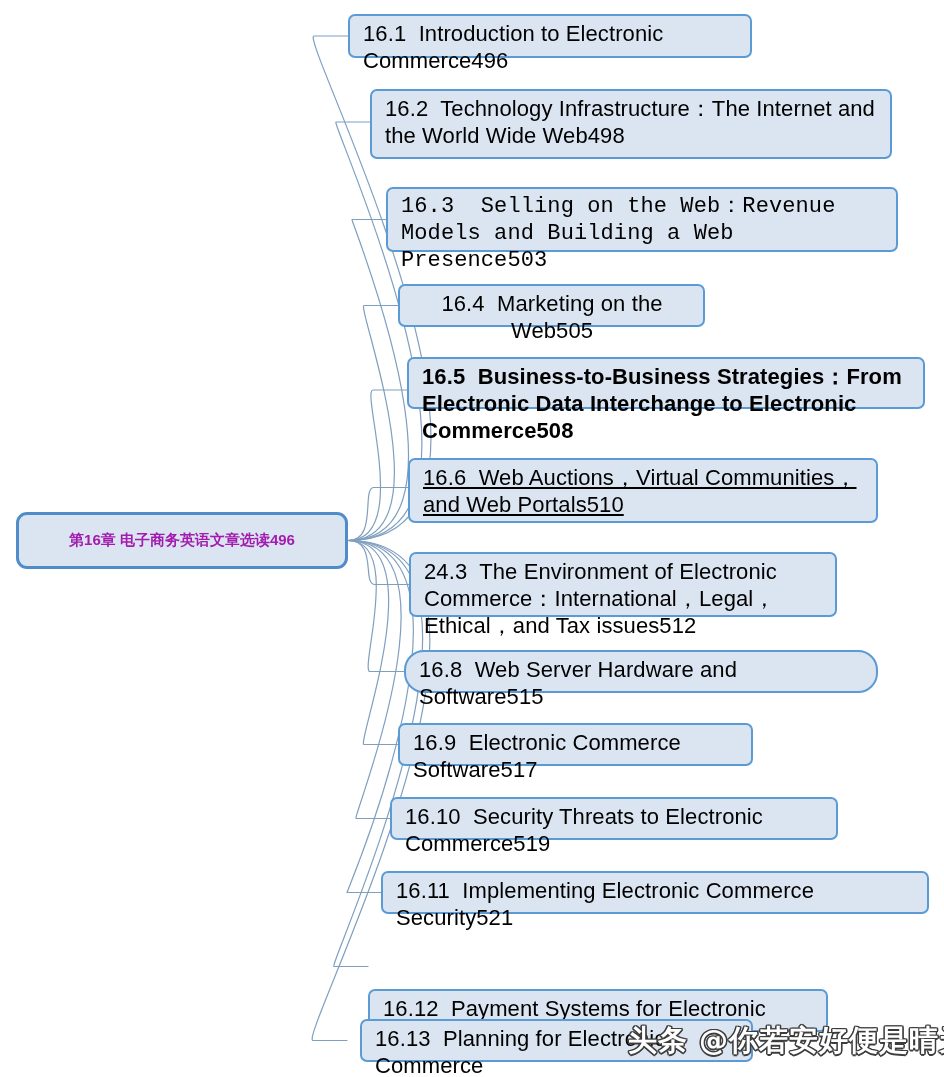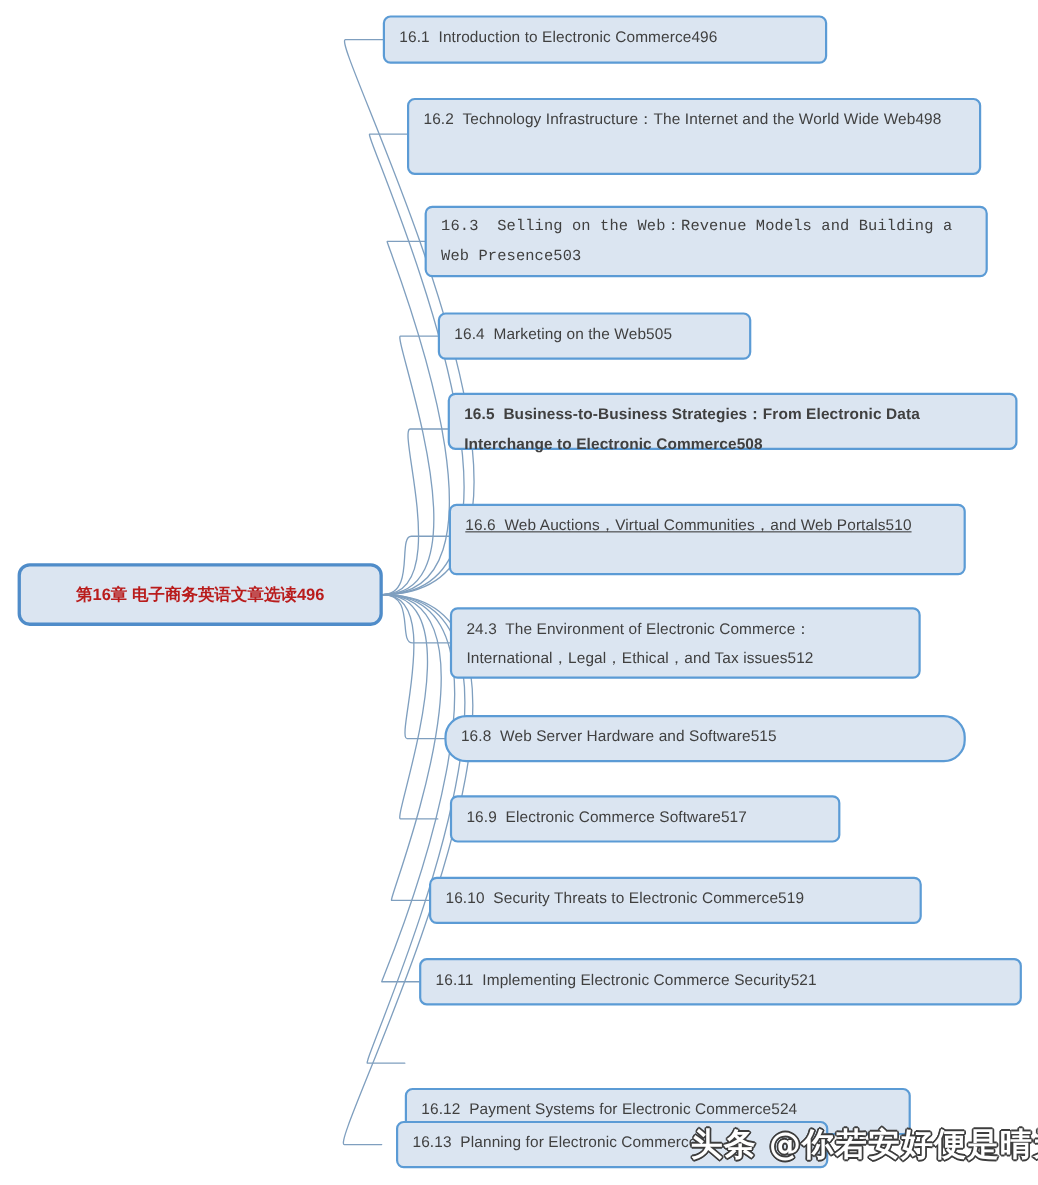--- a/index.html
+++ b/index.html
@@ -24,39 +24,39 @@
     width: 944px;
     height: 1077px;
     pointer-events: none;
   }
   .node {
     position: absolute;
     box-sizing: border-box;
     background: #dbe5f1;
     border: 2px solid #5b9bd5;
     border-radius: 7px;
-    color: #404040;
-    font-size: 14px;
+    color: #000000;
+    font-size: 22px;
     line-height: 27px;
     letter-spacing: 0.1px;
     padding: 4px 12px 4px 13px;
     white-space: pre-wrap;
     z-index: 2;
   }
   #root-node {
     position: absolute;
     box-sizing: border-box;
     left: 16px;
     top: 512px;
     width: 332px;
     height: 57px;
     background: #dbe5f1;
     border: 3px solid #4f8cc9;
     border-radius: 11px;
-    color: #b91c1c;
+    color: #a21caf;
     font-weight: bold;
     font-size: 15px;
     display: flex;
     align-items: center;
     justify-content: center;
     text-align: center;
     z-index: 3;
   }
   #watermark {
     position: absolute;
@@ -96,26 +96,26 @@
       <path d="M 348 540.5 C 526.92 540.5, 327 966.5, 334 966.5 L 368 966.5" fill="none" stroke="#7f9fbf" stroke-width="1.2" stroke-linecap="round"></path>
       <path d="M 348 540.5 C 558 540.5, 295.5 1040.5, 313 1040.5 L 347 1040.5" fill="none" stroke="#7f9fbf" stroke-width="1.2" stroke-linecap="round"></path>
     </svg>
 
   <div id="root-node">第16章  电子商务英语文章选读496</div>
 
   <div id="nodes-layer">
       <div class="node" style="left: 348px; top: 14px; width: 404px; height: 44px;">16.1  Introduction to Electronic Commerce496</div>
       <div class="node" style="left: 370px; top: 89px; width: 522px; height: 70px;">16.2  Technology Infrastructure：The Internet and the World Wide Web498</div>
       <div class="node" style="left: 386px; top: 187px; width: 512px; height: 65px; font-family: Liberation Mono, monospace;">16.3  Selling on the Web：Revenue Models and Building a Web Presence503</div>
-      <div class="node" style="left: 398px; top: 284px; width: 285px; height: 43px;">16.4  Marketing on the Web505</div>
+      <div class="node" style="left: 398px; top: 284px; width: 307px; height: 43px; text-align: center;">16.4  Marketing on the Web505</div>
       <div class="node" style="left: 407px; top: 357px; width: 518px; height: 52px; font-weight: bold;">16.5  Business-to-Business Strategies：From Electronic Data Interchange to Electronic Commerce508</div>
       <div class="node" style="left: 408px; top: 458px; width: 470px; height: 65px; text-decoration: underline;">16.6  Web Auctions，Virtual Communities，and Web Portals510</div>
       <div class="node" style="left: 409px; top: 552px; width: 428px; height: 65px;">24.3  The Environment of Electronic Commerce：International，Legal，Ethical，and Tax issues512</div>
       <div class="node" style="left: 404px; top: 650px; width: 474px; height: 43px; border-radius: 20px;">16.8  Web Server Hardware and Software515</div>
-      <div class="node" style="left: 398px; top: 723px; width: 355px; height: 43px; margin-left: 11px;">16.9  Electronic Commerce Software517</div>
+      <div class="node" style="left: 398px; top: 723px; width: 355px; height: 43px;">16.9  Electronic Commerce Software517</div>
       <div class="node" style="left: 390px; top: 797px; width: 448px; height: 43px;">16.10  Security Threats to Electronic Commerce519</div>
       <div class="node" style="left: 381px; top: 871px; width: 548px; height: 43px;">16.11  Implementing Electronic Commerce Security521</div>
       <div class="node" style="left: 368px; top: 945px; width: 460px; height: 43px; margin-top: 44px;">16.12  Payment Systems for Electronic Commerce524</div>
       <div class="node" style="left: 360px; top: 1019px; width: 393px; height: 43px;">16.13  Planning for Electronic Commerce</div>
     </div>
 
   <div id="watermark">头条 @你若安好便是晴天08</div>
 
 </div>
 

